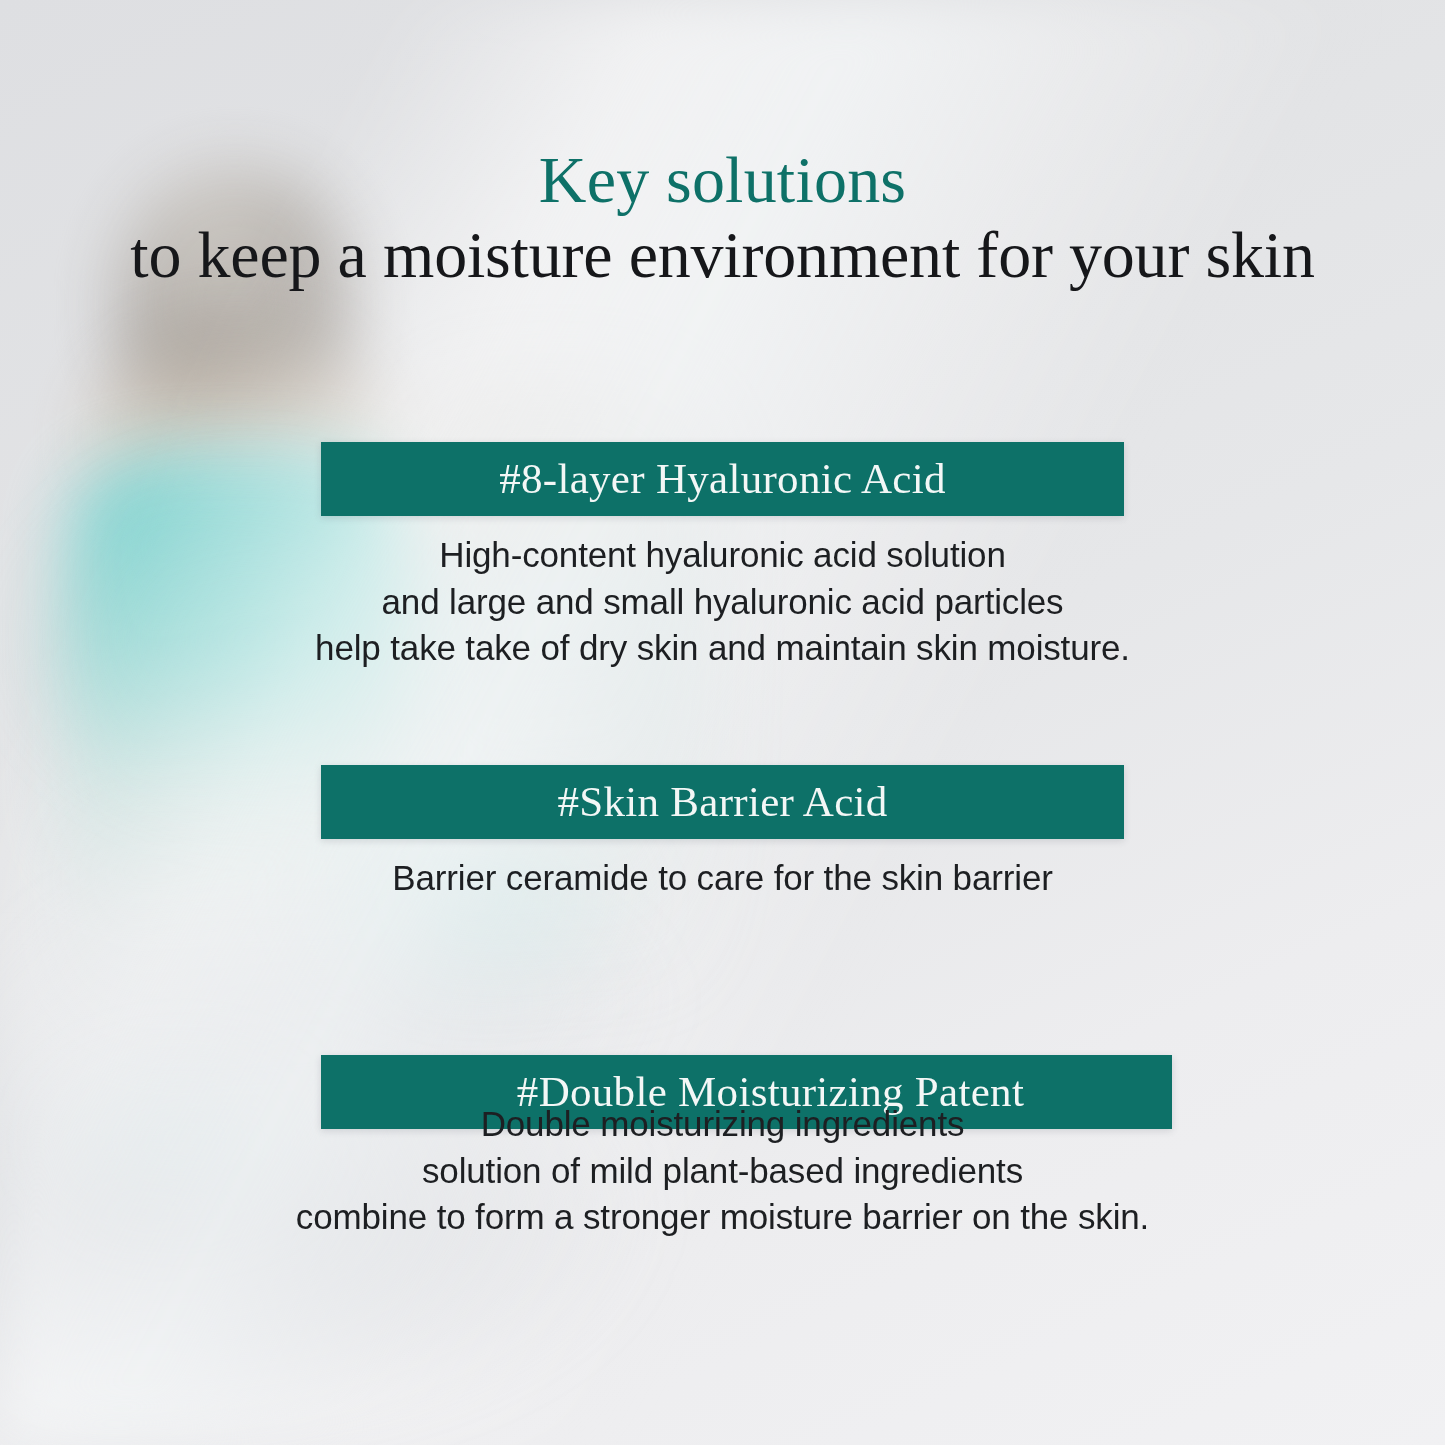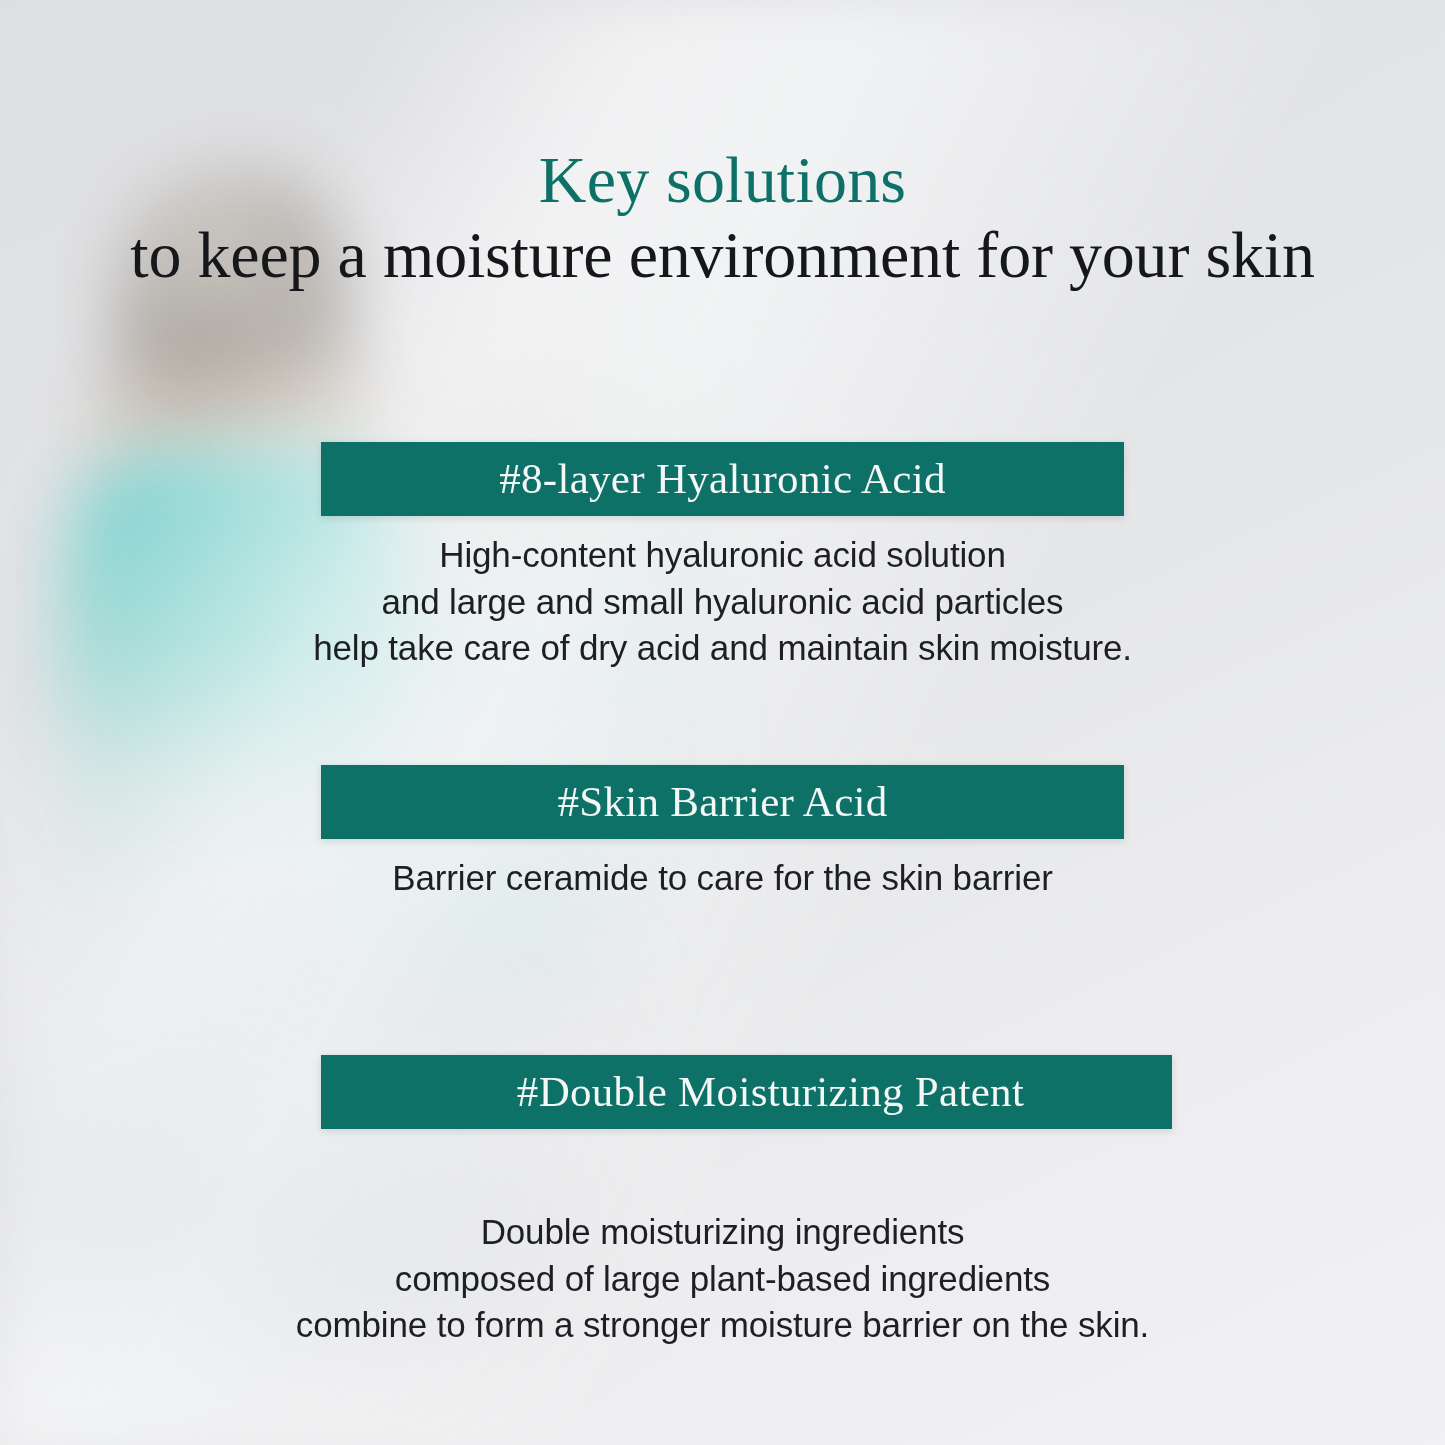--- a/index.html
+++ b/index.html
@@ -243,21 +243,21 @@
   .body-copy span {
     display: block;
   }
 
   
   #banner-1 { top: 442px; }
   #copy-1   { top: 532px; }
   #banner-2 { top: 765px; }
   #copy-2   { top: 855px; }
   #banner-3 { top: 1055px; padding-left: 48px; }
-  #copy-3   { top: 1209px; }
+  #copy-3   { top: 1101px; }
 </style>
 </head>
 <body>
 
 <div id="canvas">
 
   <div class="bg-layer bg-base"></div>
   <div class="bg-layer bg-surface"></div>
   <div class="bottle bottle-ghost"></div>
   <div class="bottle bottle-cap"></div>
@@ -276,33 +276,33 @@
         <span>for your skin</span>
       </div>
     </div>
 
     <div class="banner" id="banner-1">
       <span class="banner-label">#8-layer Hyaluronic Acid</span>
     </div>
     <div class="body-copy" id="copy-1">
       <span>High-content hyaluronic acid solution</span>
       <span>and large and small hyaluronic acid particles</span>
-      <span>help take care of dry acid and maintain skin moisture.</span>
+      <span>help take take of dry skin and maintain skin moisture.</span>
     </div>
 
     <div class="banner" id="banner-2">
       <span class="banner-label">#Skin Barrier Acid</span>
     </div>
     <div class="body-copy" id="copy-2">
       <span>Barrier ceramide to care for the skin barrier</span>
     </div>
 
     <div class="banner" id="banner-3">
       <span class="banner-label">#Double Moisturizing Patent</span>
     </div>
     <div class="body-copy" id="copy-3">
       <span>Double moisturizing ingredients</span>
-      <span>composed of large plant-based ingredients</span>
+      <span>solution of mild plant-based ingredients</span>
       <span>combine to form a stronger moisture barrier on the skin.</span>
     </div>
 
   </div>
 </div>
 
 </body></html>

